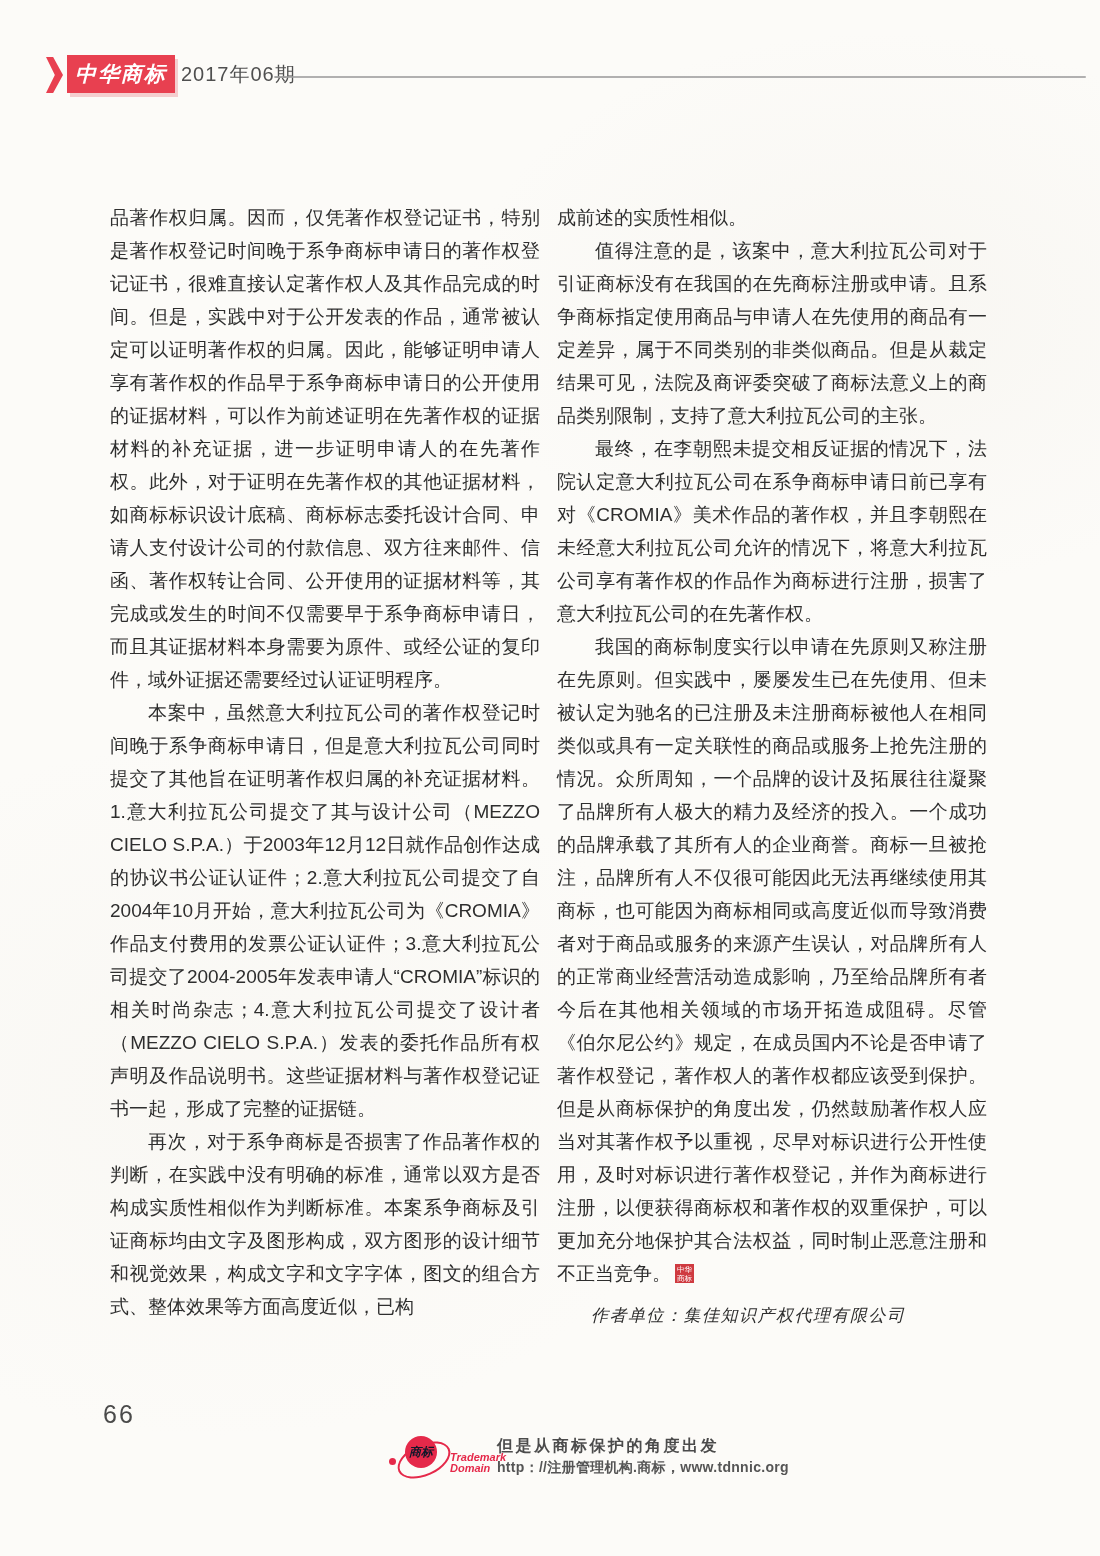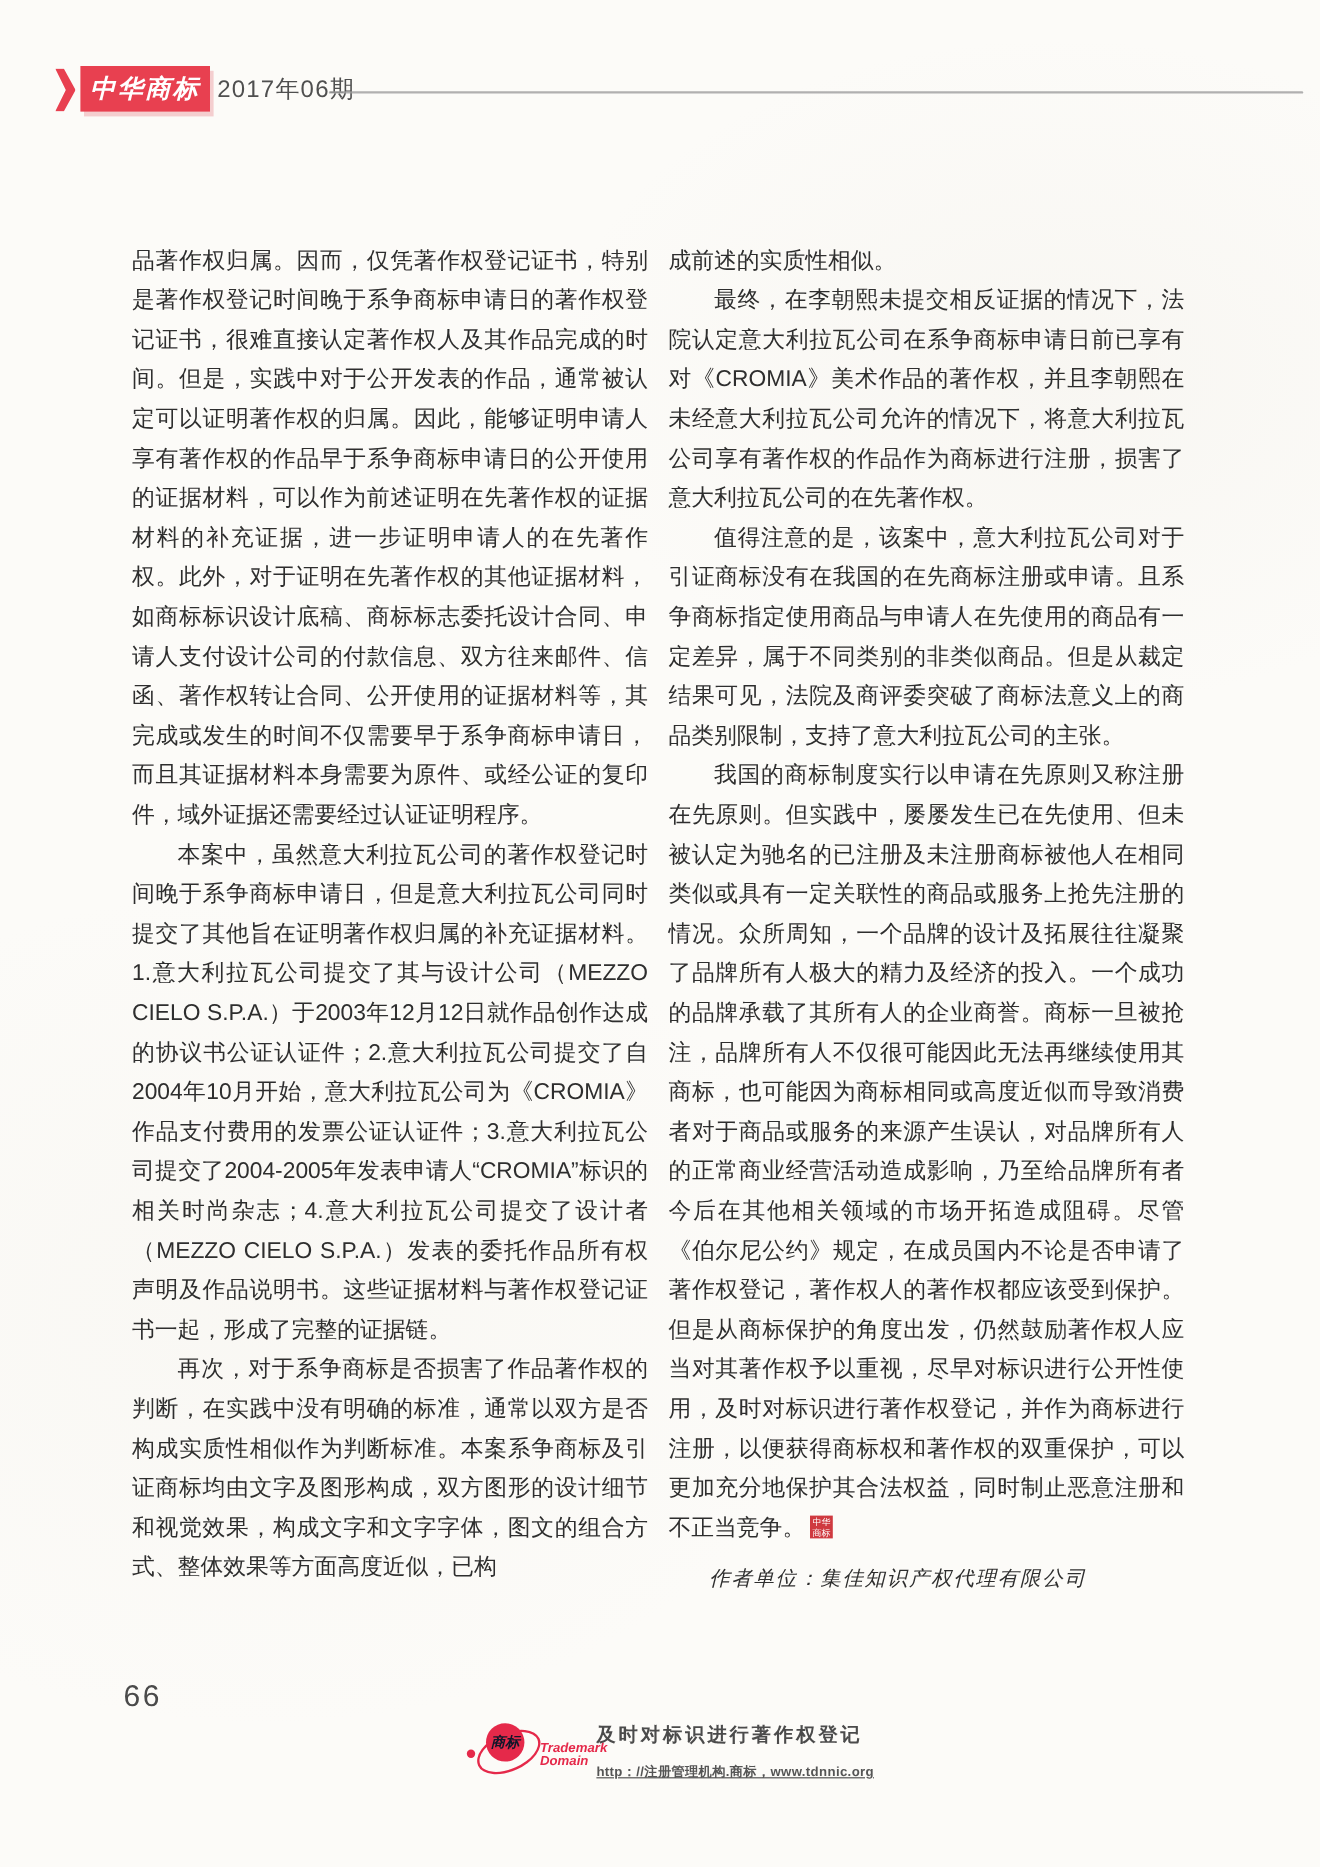--- a/index.html
+++ b/index.html
@@ -93,21 +93,21 @@
   .flogo .wordmark{
     position:absolute;left:56px;top:22px;
     color:#e5294a;font-style:italic;font-weight:bold;
     font-size:11px;line-height:11px;white-space:nowrap;
   }
   .fslogan{position:absolute;left:497px;top:1436px;}
   .fslogan .slogan{
     font-size:16px;font-weight:bold;color:#4b4b4b;letter-spacing:2.5px;
   }
   .fslogan .url{
-    margin-top:12px;font-size:11px;font-weight:bold;color:#555;letter-spacing:.3px;text-decoration:underline;
+    margin-top:2px;font-size:14px;font-weight:bold;color:#555;letter-spacing:.3px;
   }
 </style>
 </head>
 <body>
 
 <div>
 
   <div class="hdr">
     <span class="banner-chevron"></span>
     <div class="banner">中华商标</div>
@@ -116,37 +116,37 @@
   </div>
 
   <div class="cols">
     <section class="col">
       <p>品著作权归属。因而，仅凭著作权登记证书，特别是著作权登记时间晚于系争商标申请日的著作权登记证书，很难直接认定著作权人及其作品完成的时间。但是，实践中对于公开发表的作品，通常被认定可以证明著作权的归属。因此，能够证明申请人享有著作权的作品早于系争商标申请日的公开使用的证据材料，可以作为前述证明在先著作权的证据材料的补充证据，进一步证明申请人的在先著作权。此外，对于证明在先著作权的其他证据材料，如商标标识设计底稿、商标标志委托设计合同、申请人支付设计公司的付款信息、双方往来邮件、信函、著作权转让合同、公开使用的证据材料等，其完成或发生的时间不仅需要早于系争商标申请日，而且其证据材料本身需要为原件、或经公证的复印件，域外证据还需要经过认证证明程序。</p>
       <p class="ind">本案中，虽然意大利拉瓦公司的著作权登记时间晚于系争商标申请日，但是意大利拉瓦公司同时提交了其他旨在证明著作权归属的补充证据材料。1.意大利拉瓦公司提交了其与设计公司（MEZZO CIELO S.P.A.）于2003年12月12日就作品创作达成的协议书公证认证件；2.意大利拉瓦公司提交了自2004年10月开始，意大利拉瓦公司为《CROMIA》作品支付费用的发票公证认证件；3.意大利拉瓦公司提交了2004-2005年发表申请人“CROMIA”标识的相关时尚杂志；4.意大利拉瓦公司提交了设计者（MEZZO CIELO S.P.A.）发表的委托作品所有权声明及作品说明书。这些证据材料与著作权登记证书一起，形成了完整的证据链。</p>
       <p class="ind">再次，对于系争商标是否损害了作品著作权的判断，在实践中没有明确的标准，通常以双方是否构成实质性相似作为判断标准。本案系争商标及引证商标均由文字及图形构成，双方图形的设计细节和视觉效果，构成文字和文字字体，图文的组合方式、整体效果等方面高度近似，已构</p>
     </section>
     <section class="col">
       <p>成前述的实质性相似。</p>
+      <p class="ind">值得注意的是，该案中，意大利拉瓦公司对于引证商标没有在我国的在先商标注册或申请。且系争商标指定使用商品与申请人在先使用的商品有一定差异，属于不同类别的非类似商品。但是从裁定结果可见，法院及商评委突破了商标法意义上的商品类别限制，支持了意大利拉瓦公司的主张。</p>
       <p class="ind">最终，在李朝熙未提交相反证据的情况下，法院认定意大利拉瓦公司在系争商标申请日前已享有对《CROMIA》美术作品的著作权，并且李朝熙在未经意大利拉瓦公司允许的情况下，将意大利拉瓦公司享有著作权的作品作为商标进行注册，损害了意大利拉瓦公司的在先著作权。</p>
-      <p class="ind">值得注意的是，该案中，意大利拉瓦公司对于引证商标没有在我国的在先商标注册或申请。且系争商标指定使用商品与申请人在先使用的商品有一定差异，属于不同类别的非类似商品。但是从裁定结果可见，法院及商评委突破了商标法意义上的商品类别限制，支持了意大利拉瓦公司的主张。</p>
       <p class="ind"><span>我国的商标制度实行以申请在先原则又称注册在先原则。但实践中，屡屡发生已在先使用、但未被认定为驰名的已注册及未注册商标被他人在相同类似或具有一定关联性的商品或服务上抢先注册的情况。众所周知，一个品牌的设计及拓展往往凝聚了品牌所有人极大的精力及经济的投入。一个成功的品牌承载了其所有人的企业商誉。商标一旦被抢注，品牌所有人不仅很可能因此无法再继续使用其商标，也可能因为商标相同或高度近似而导致消费者对于商品或服务的来源产生误认，对品牌所有人的正常商业经营活动造成影响，乃至给品牌所有者今后在其他相关领域的市场开拓造成阻碍。尽管《伯尔尼公约》规定，在成员国内不论是否申请了著作权登记，著作权人的著作权都应该受到保护。但是从商标保护的角度出发，仍然鼓励著作权人应当对其著作权予以重视，尽早对标识进行公开性使用，及时对标识进行著作权登记，并作为商标进行注册，以便获得商标权和著作权的双重保护，可以更加充分地保护其合法权益，同时制止恶意注册和不正当竞争。</span><span class="seal">中华商标</span></p>
       <p class="author">作者单位：集佳知识产权代理有限公司</p>
     </section>
   </div>
 
   <span class="page-num">66</span>
 
   <div class="flogo">
     <span class="orbit"></span>
     <span class="ball">商标</span>
     <span class="dot"></span>
     <span class="wordmark">
       <span>Trademark</span><br>
       <span>Domain</span>
     </span>
   </div>
 
   <div class="fslogan">
-    <div class="slogan">及时对标识进行著作权登记</div>
+    <div class="slogan">但是从商标保护的角度出发</div>
     <div class="url">http：//注册管理机构.商标，www.tdnnic.org</div>
   </div>
 
 </div>
 
 </body></html>

